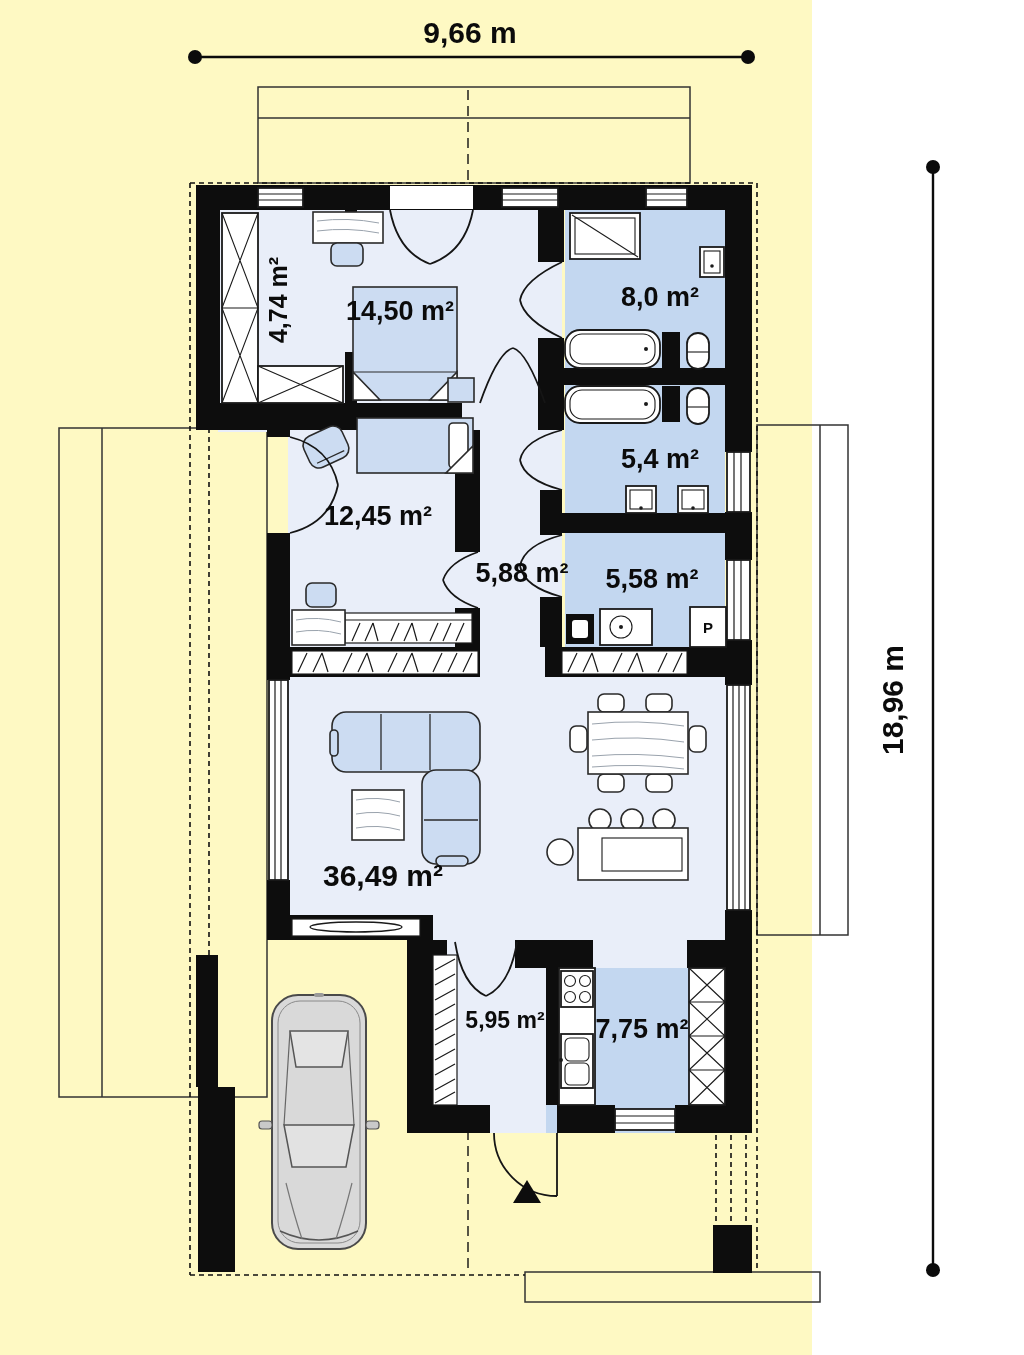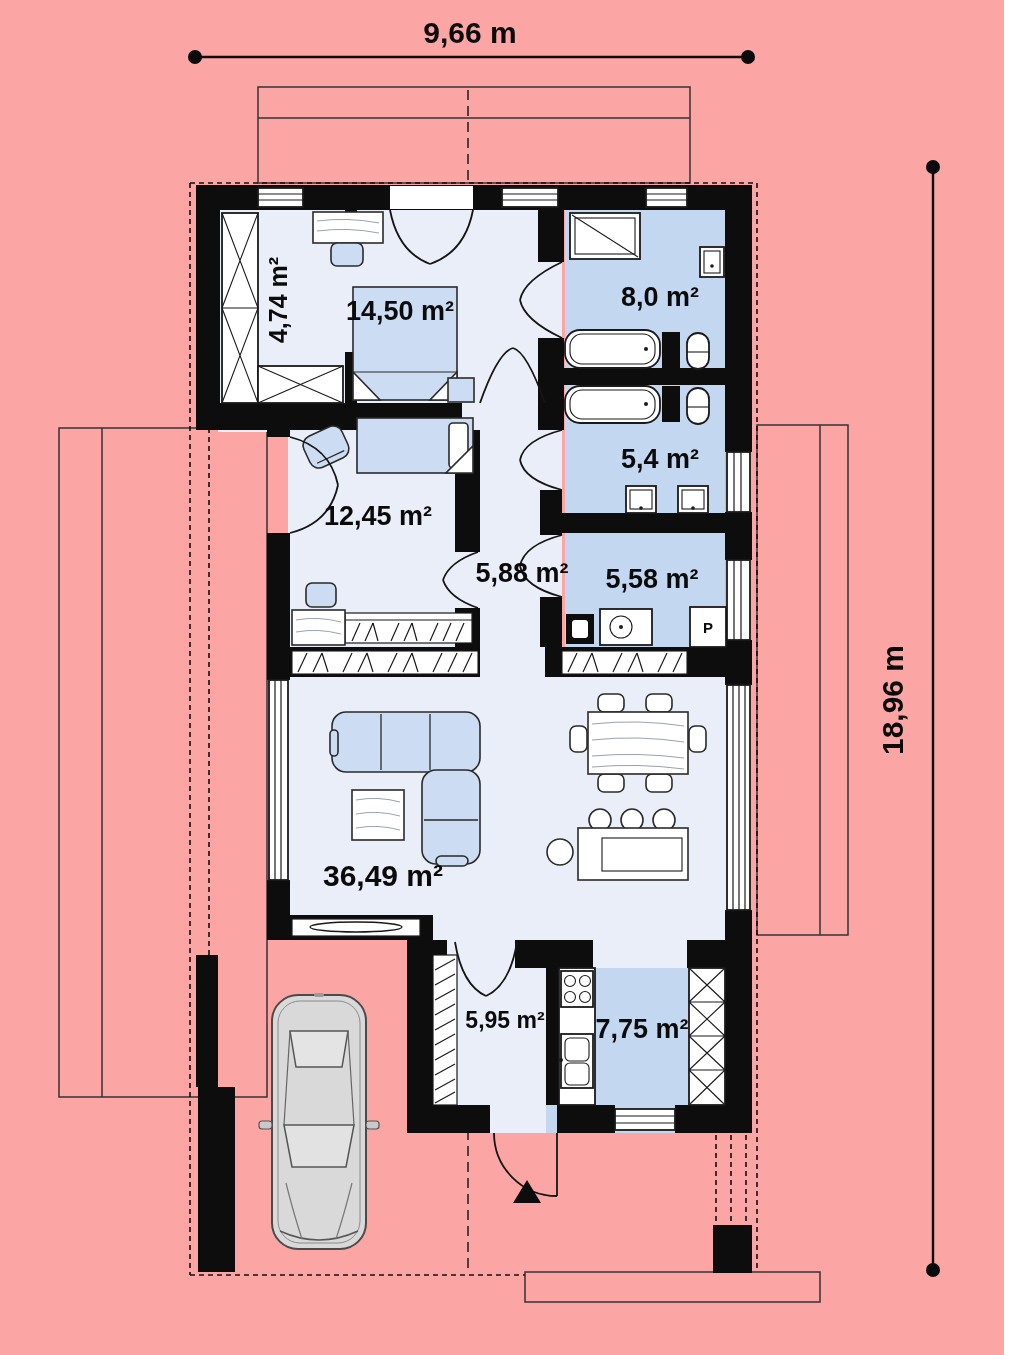--- a/index.html
+++ b/index.html
@@ -1,16 +1,16 @@
 <!DOCTYPE html>
 <html><head>
 <meta charset="utf-8">
 <style>
   html,body{margin:0;padding:0;background:#ffffff;}
-  .plan-wrap{width:1004px;height:1355px;position:relative;background:#fca5a5;text-decoration:underline;}
+  .plan-wrap{width:812px;height:1355px;position:relative;background:#fef9c3;text-decoration:underline;}
   svg{display:block;}
   .lbl{font-family:"Liberation Sans",sans-serif;font-weight:700;fill:#0b0b0b;}
   .lbl-27{font-size:27px;} .lbl-25{font-size:25px;} .lbl-30{font-size:30px;}
   .lbl-23{font-size:23px;} .lbl-15{font-size:15px;}
   .dim{font-family:"Liberation Sans",sans-serif;font-weight:700;font-size:30px;fill:#0b0b0b;}
   .wall{fill:#0d0d0d;stroke:none;}
   .thin{fill:none;stroke:#333;stroke-width:1.5;}
   .dash{fill:none;stroke:#111;stroke-width:1.6;stroke-dasharray:5 4;}
   .sect{fill:none;stroke:#111;stroke-width:1.4;stroke-dasharray:10 6;}
   .fix{fill:#ffffff;stroke:#1a1a1a;stroke-width:1.8;}

